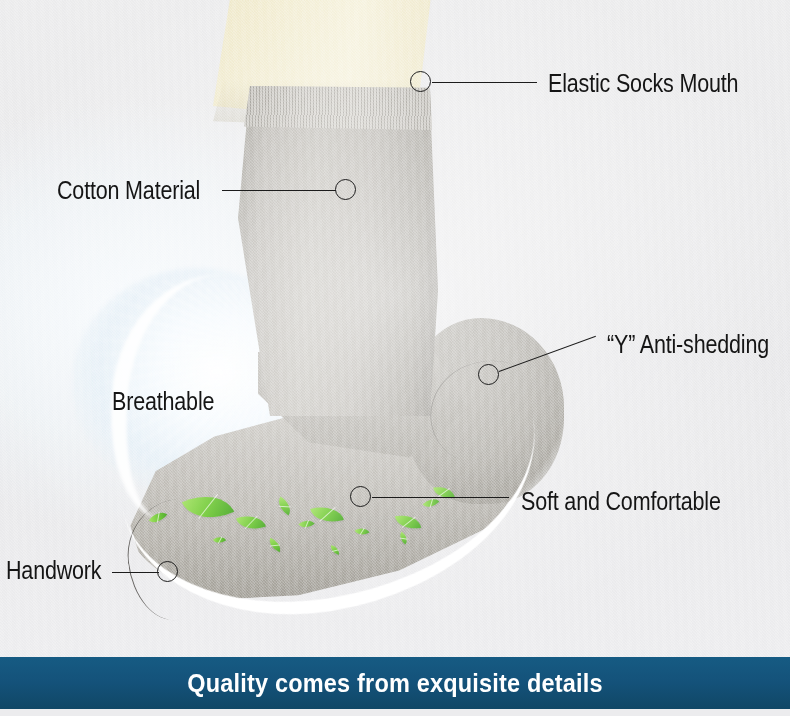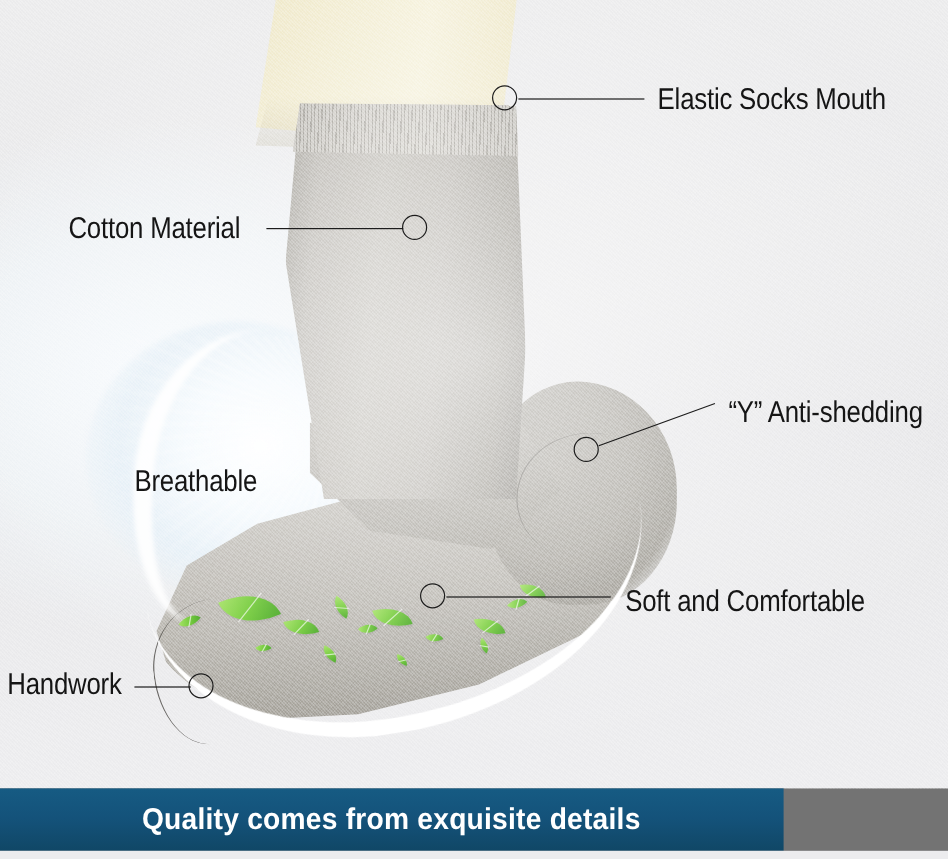--- a/index.html
+++ b/index.html
@@ -5,21 +5,21 @@
   html, body {
     margin: 0;
     padding: 0;
     background: #ffffff;
   }
   #page {
     position: relative;
     width: 790px;
     height: 716px;
     overflow: hidden;
-    background: #737373;
+    background: #be185d;
     font-family: "Liberation Sans", "DejaVu Sans", sans-serif;
   }
 
   
   .photo-bg {
     position: absolute;
     inset: 0 0 59px 0;
     background:
       radial-gradient(ellipse 420px 300px at 18% 48%, #f7fbfe 0%, #eef2f5 42%, rgba(233,233,235,0) 72%),
       linear-gradient(180deg, #ececed 0%, #e7e7e9 55%, #ededef 100%);
@@ -202,21 +202,21 @@
     position: absolute;
     height: 0;
     border-top: 1.4px solid #1c1c1c;
     transform-origin: left center;
   }
 
   
   .banner {
     position: absolute;
     left: 0; top: 657px;
-    width: 653px; height: 52px;
+    width: 790px; height: 52px;
     background: linear-gradient(180deg, #165b83 0%, #14527a 48%, #104766 100%);
     display: flex;
     align-items: center;
     justify-content: center;
   }
   .banner-text {
     color: #ffffff;
     font-size: 25px;
     font-weight: bold;
     letter-spacing: 0.2px;

